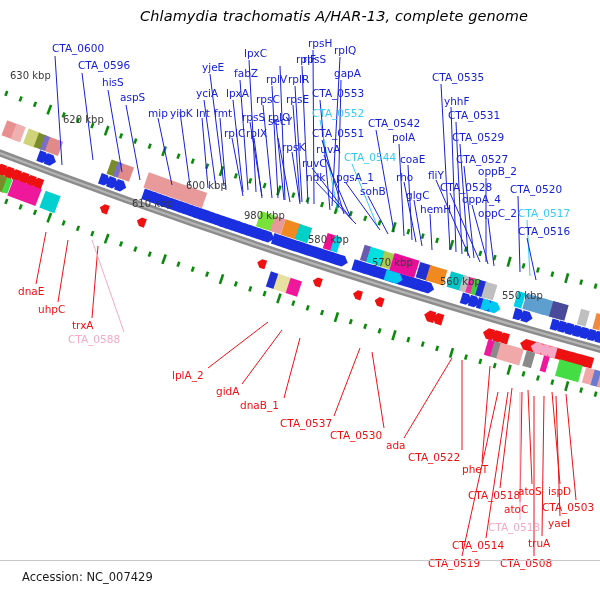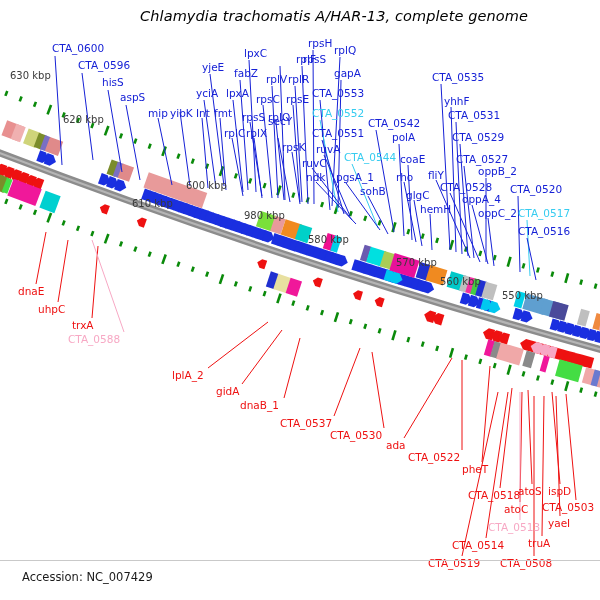--- a/index.html
+++ b/index.html
@@ -785,21 +785,21 @@
       <div class="lbl red" style="left: 428px; top: 558px; text-align: center;">CTA_0519</div>
       <div class="lbl red" style="left: 500px; top: 558px;">CTA_0508</div>
     </div>
   <div id="tickLabels">
       <div class="lbl tick" style="left: 10px; top: 70px;">630 kbp</div>
       <div class="lbl tick" style="left: 63px; top: 114px;">620 kbp</div>
       <div class="lbl tick" style="left: 132px; top: 150px; margin-top: 48px;">610 kbp</div>
       <div class="lbl tick" style="left: 186px; top: 180px;">600 kbp</div>
       <div class="lbl tick" style="left: 244px; top: 210px;">980 kbp</div>
       <div class="lbl tick" style="left: 308px; top: 234px;">580 kbp</div>
-      <div class="lbl tick" style="left: 372px; top: 257px; margin-left: 24px;">570 kbp</div>
+      <div class="lbl tick" style="left: 372px; top: 257px;">570 kbp</div>
       <div class="lbl tick" style="left: 440px; top: 276px;">560 kbp</div>
       <div class="lbl tick" style="left: 502px; top: 290px;">550 kbp</div>
     </div>
 
   <div class="footer-rule"></div>
   <div class="footer left">Accession: NC_007429</div>
 
 </div>
 
 </body></html>

